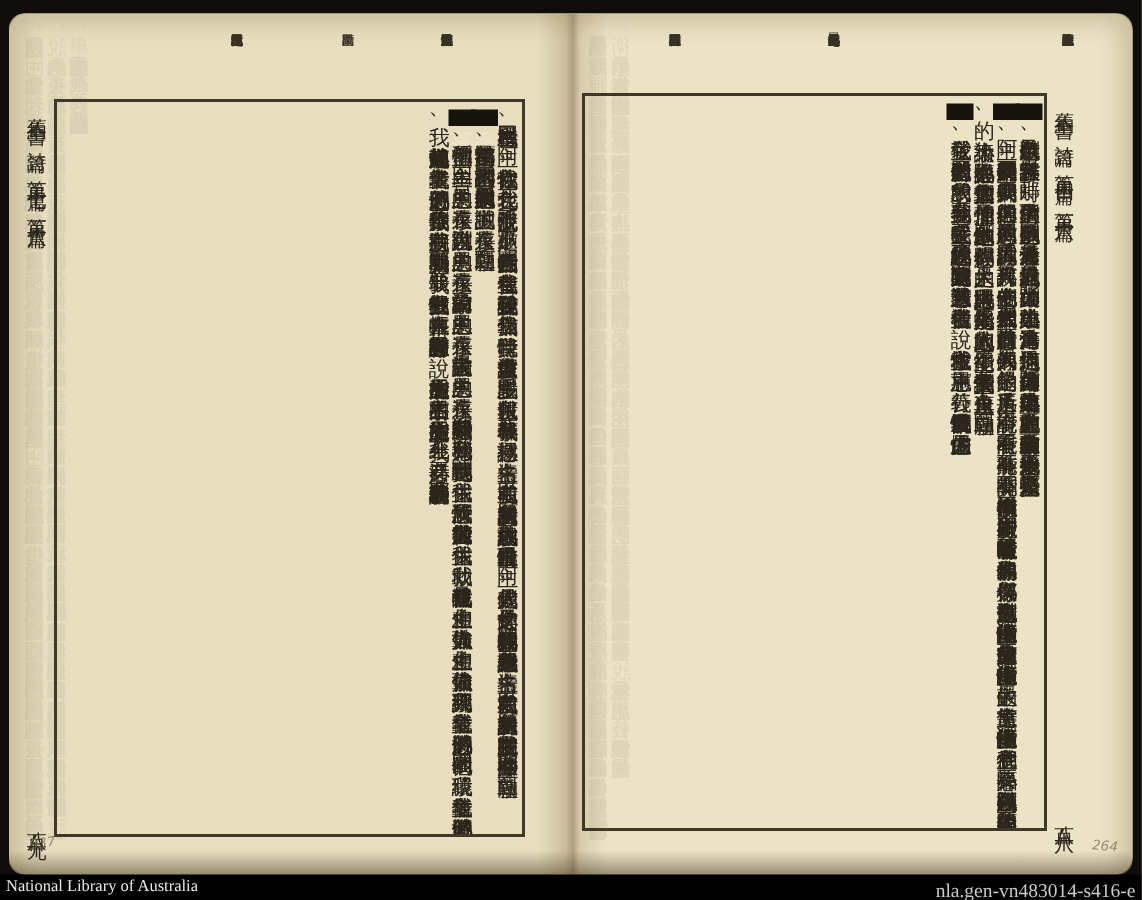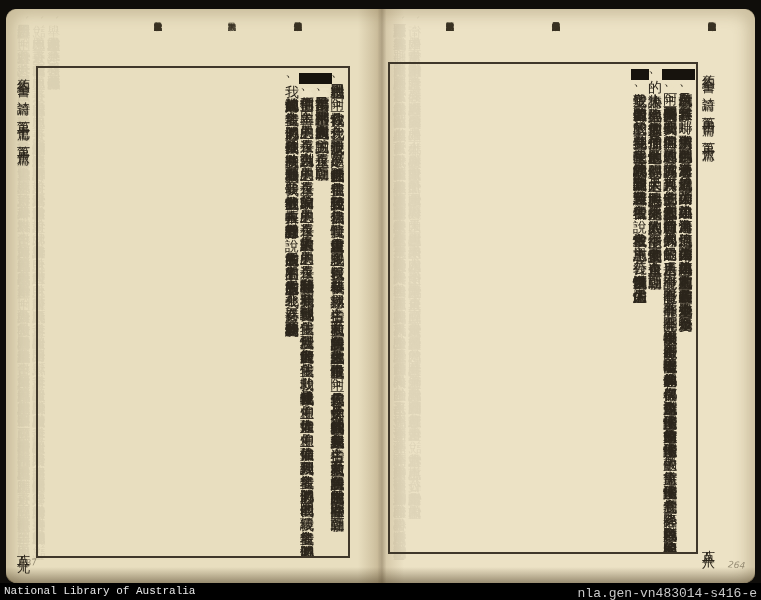--- a/index.html
+++ b/index.html
@@ -52,21 +52,21 @@
   .note-l2{left:106px;top:16px;width:56px;}
 
   
   .pencil{position:absolute;font-family:"DejaVu Sans", sans-serif;font-size:9px;
           color:#7a705a;opacity:.75;font-style:italic;}
   .pencil-l{left:20px;top:558px;transform:rotate(-8deg);}
   .pencil-r{left:728px;top:560px;transform:rotate(5deg);}
 
   
   .footerbar{position:absolute;left:0;top:583px;width:761px;height:17px;background:#000;
-             font-family:Liberation Mono, monospace;}
+             font-family:Liberation Serif, serif;}
   .lib{position:absolute;left:4px;top:2px;font-size:11px;color:#e8e8e8;}
   .imgid{position:absolute;right:4px;top:3px;font-size:13px;color:#c9c9c9;}
 </style>
 </head>
 <body>
 
 <div class="stage">
 
   <div class="photo">
     <div class="page page-l"></div>

